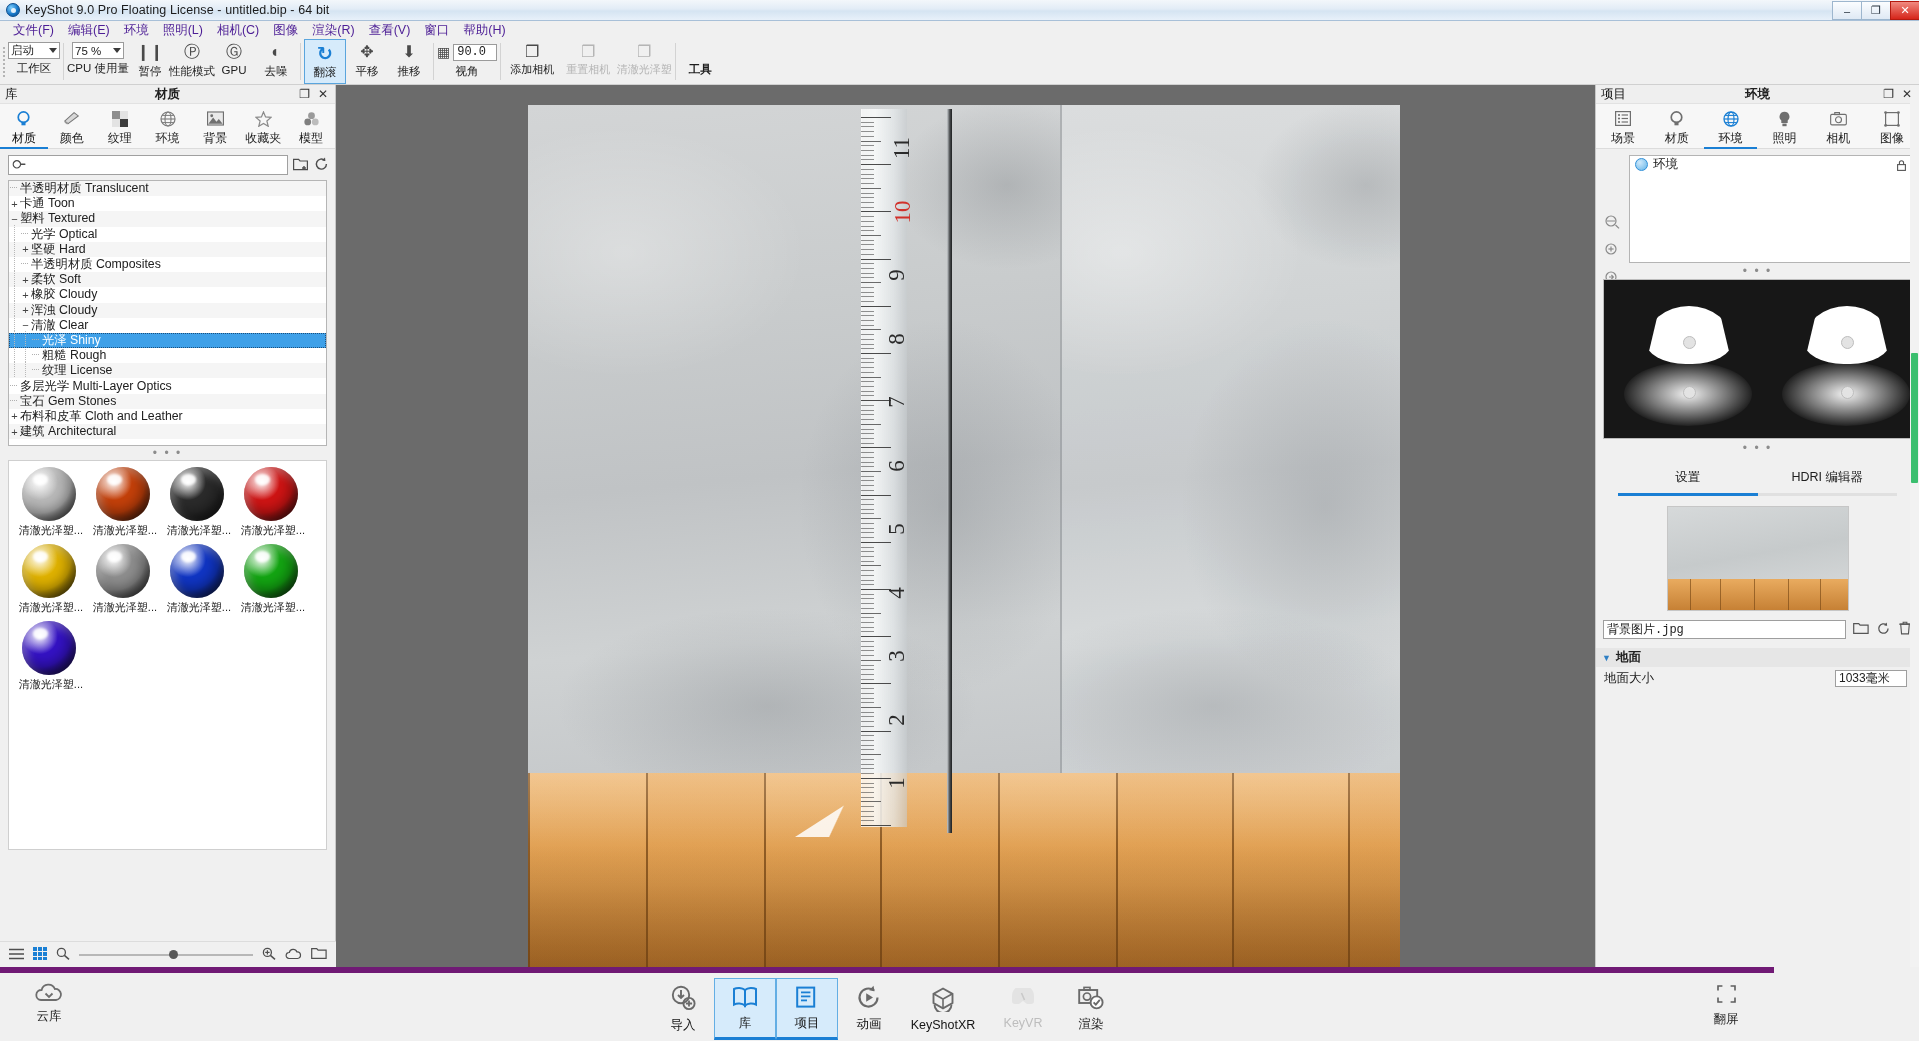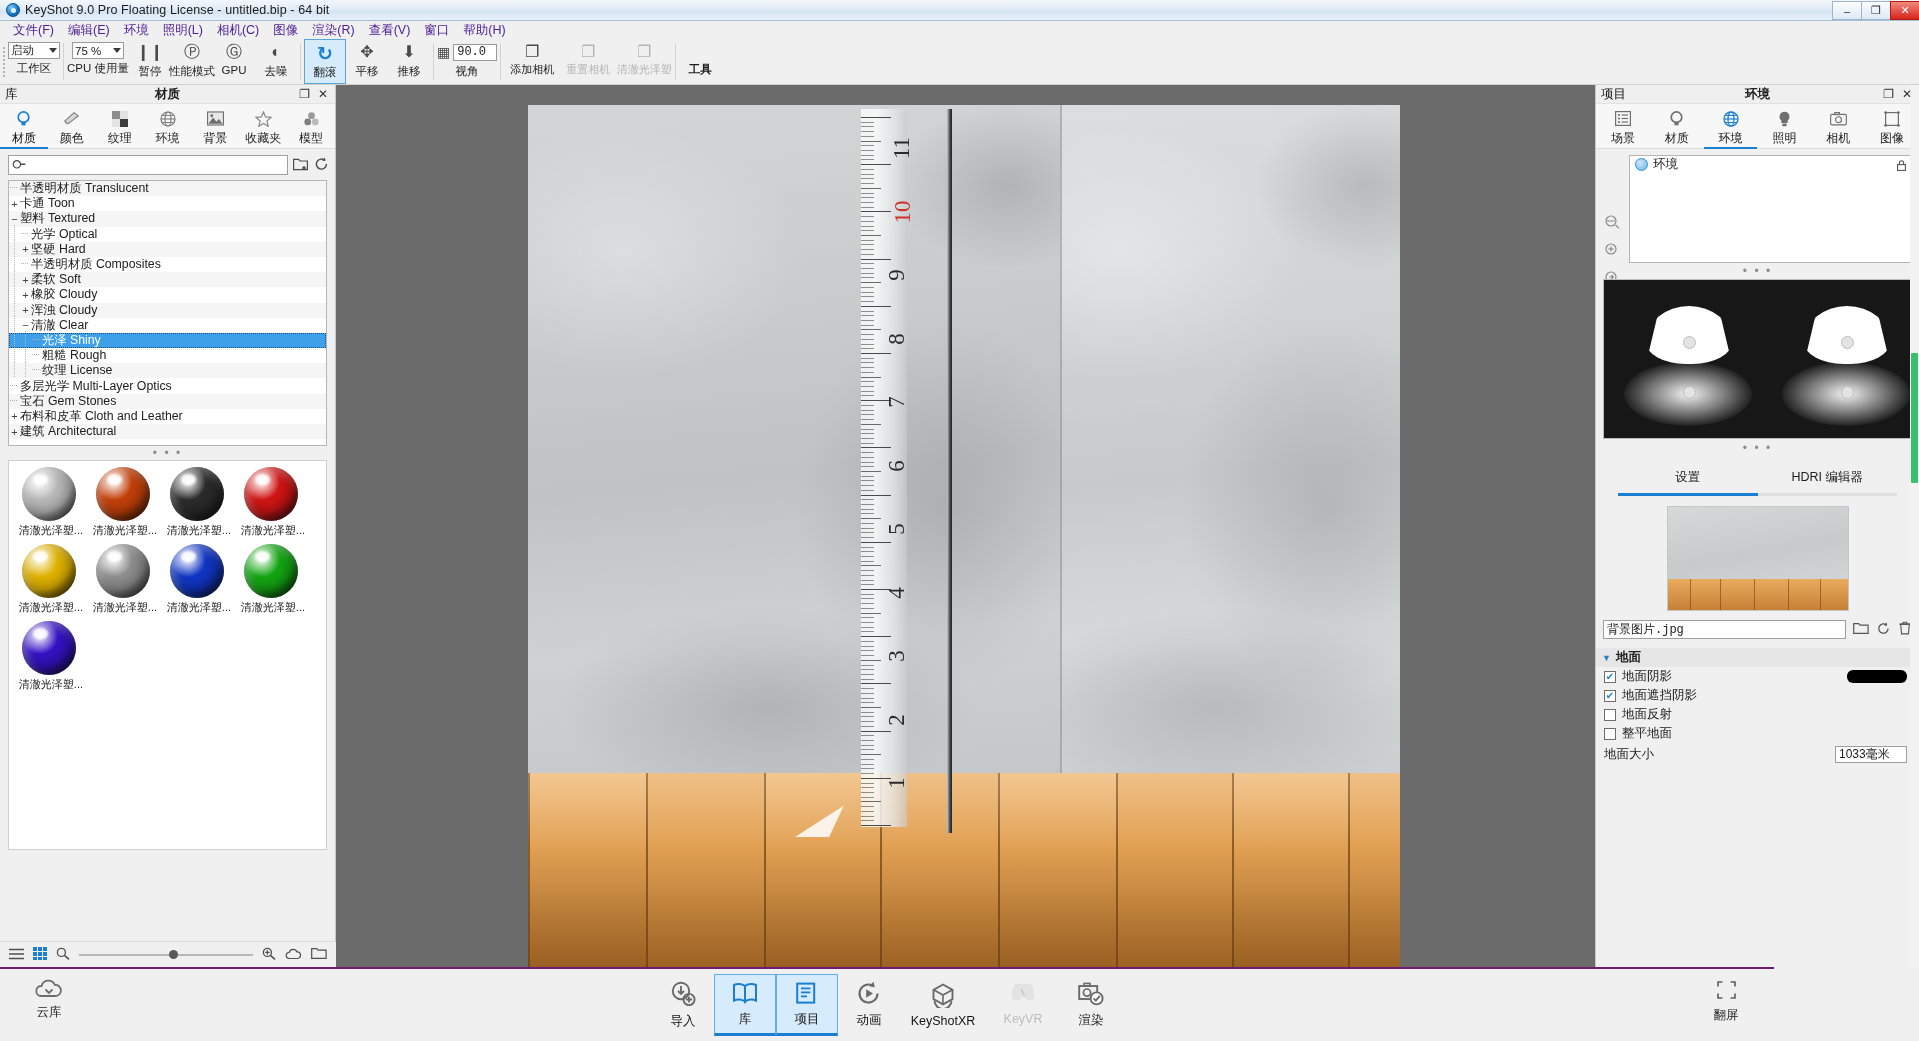--- a/index.html
+++ b/index.html
@@ -186,21 +186,21 @@
   .cb { width:12px; height:12px; border:1px solid #6f6f6f; background:#fff; display:flex; align-items:center;
     justify-content:center; font-size:10px; color:#1a7fd4; line-height:1;}
   .cb.on:after { content:"\2714"; }
   .swatch { position:absolute; right:12px; width:60px; height:13px; background:#000; border-radius:6px; }
   .valrow { height:22px; display:flex; align-items:center; padding:0 12px 0 8px; font-size:12.5px; }
   .valrow .vb { margin-left:auto; width:72px; height:17px; border:1px solid #9e9e9e; background:#fff;
     font-size:12px; display:flex; align-items:center; padding-left:3px; }
 
   
   #dock { position:absolute; left:0; bottom:0; width:1774px; height:74px; background:#f0f0f0;
-    border-top:2px solid #701a75;margin-top:8px; }
+    border-top:6px solid #701a75;margin-top:8px; }
   #cloud { position:absolute; left:14px; top:8px; width:70px; display:flex; flex-direction:column; align-items:center; }
   #cloud .ci { font-size:26px; color:#6d6d6d; line-height:26px; }
   #cloud .cl { font-size:12.5px; margin-top:1px; }
   #dockCtr { position:absolute; left:50%; transform:translateX(-50%); top:5px; display:flex; gap:0; }
   .dk { width:62px; height:62px; display:flex; flex-direction:column; align-items:center; justify-content:center;
     cursor:default; position:relative; }
   .dk .di { font-size:25px; color:#6a6a6a; line-height:26px; }
   .dk .dl { font-size:12.5px; color:#141414; margin-top:2px; }
   .dk.on { background:#d6ebfb; border:1px solid #63aee4; border-bottom:3px solid #1a7fd4; }
   .dk.on .di { color:#1a7fd4; }
@@ -1030,39 +1030,20 @@
           <path d="M5 3.4 v-2 h4 v2" fill="none" stroke="#555" stroke-width="1.1"></path>
         </svg>
     </span>
   </div>
 
   <div class="secHead">
     <span class="car">▼</span>
     <span>地面</span>
   </div>
 
-  <div id="groundChecks">
-      <div class="cbrow">
-        <span class="cb on"></span>
-        <span>地面阴影</span>
-        <span class="swatch" style="background:#000000"></span>
-      </div>
-      <div class="cbrow">
-        <span class="cb on"></span>
-        <span>地面遮挡阴影</span>
-      </div>
-      <div class="cbrow">
-        <span class="cb"></span>
-        <span>地面反射</span>
-      </div>
-      <div class="cbrow">
-        <span class="cb"></span>
-        <span>整平地面</span>
-      </div>
-    </div>
 
   <div class="valrow">
     <span>地面大小</span>
     <span class="vb">1033毫米</span>
   </div>
 
   <div id="rp-scroll">
       <div class="th"></div>
     </div>
 </div>

